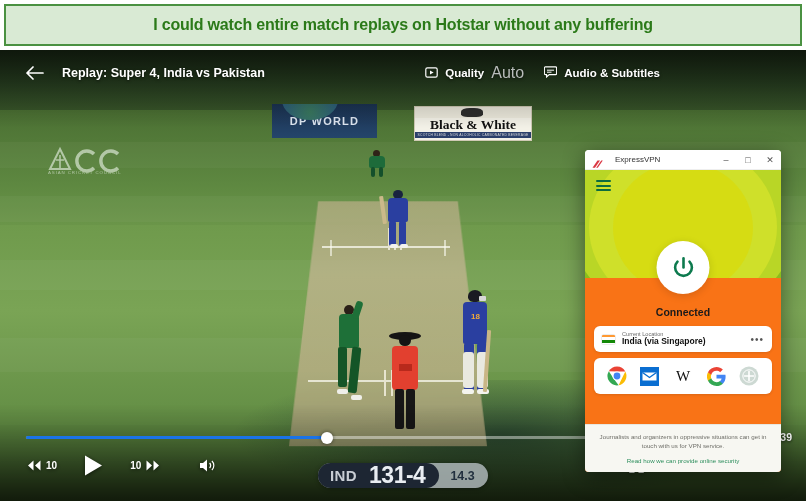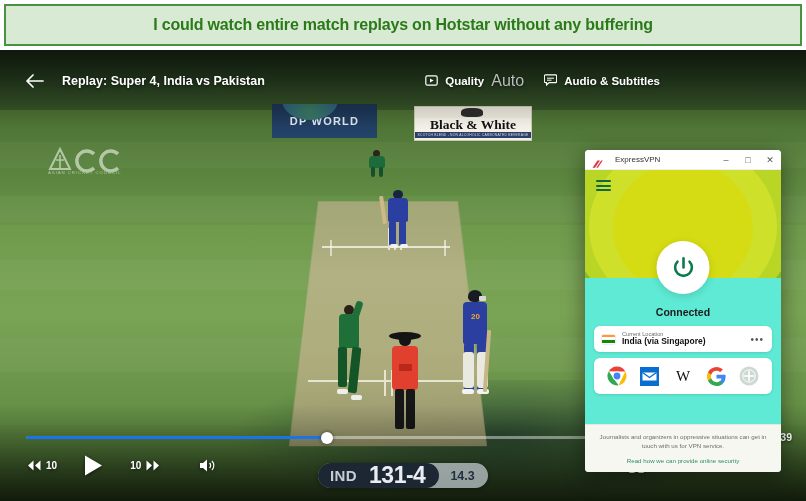--- a/index.html
+++ b/index.html
@@ -67,21 +67,21 @@
   .pl-body{position:absolute;border-radius:4px 4px 2px 2px;}
   .pl-head{position:absolute;border-radius:50%;}
   .pl-leg{position:absolute;border-radius:2px;}
 
   
   .top-scrim{position:absolute;left:0;top:0;width:806px;height:78px;
     background:linear-gradient(180deg,rgba(0,0,0,.55) 0%,rgba(0,0,0,.18) 60%,rgba(0,0,0,0) 100%);}
   .bottom-scrim{position:absolute;left:0;bottom:0;width:806px;height:96px;
     background:linear-gradient(0deg,rgba(0,0,0,.62) 0%,rgba(0,0,0,.25) 55%,rgba(0,0,0,0) 100%);}
 
-  .top-bar{position:absolute;left:0;top:8px;width:676px;height:46px;display:flex;align-items:center;}
+  .top-bar{position:absolute;left:0;top:0;width:676px;height:46px;display:flex;align-items:center;}
   .back-arrow{margin-left:24px;width:22px;height:22px;display:flex;align-items:center;
     justify-content:center;cursor:pointer;}
   .video-title{margin-left:16px;color:#fff;font-size:12.5px;font-weight:bold;
     text-shadow:0 1px 3px rgba(0,0,0,.6);}
   .top-right{margin-left:auto;margin-right:16px;display:flex;align-items:center;gap:20px;}
   .tr-item{display:flex;align-items:center;gap:7px;cursor:pointer;}
   .tr-label{color:#fff;font-size:11.5px;font-weight:bold;text-shadow:0 1px 3px rgba(0,0,0,.6);}
   .tr-value{color:#b9bcbb;font-size:16px;text-shadow:0 1px 3px rgba(0,0,0,.6);}
 
   
@@ -132,21 +132,21 @@
     background:linear-gradient(180deg,#8fbf1f 0%,#8abd1c 100%);}
   .hero-c1{position:absolute;left:-16px;top:-50px;width:228px;height:200px;border-radius:50%;
     background:#b9d626;}
   .hero-c2{position:absolute;left:4px;top:-28px;width:188px;height:170px;border-radius:50%;
     background:#cfe02a;}
   .hero-c3{position:absolute;left:28px;top:-8px;width:140px;height:132px;border-radius:50%;
     background:#ddd900;opacity:.55;}
   .burger{position:absolute;left:11px;top:10px;width:15px;height:11px;cursor:pointer;}
   .burger i{position:absolute;left:0;width:15px;height:2px;background:#0d6b3f;border-radius:1px;}
 
-  .vpn-body{position:relative;background:#5eead4;height:195px;}
+  .vpn-body{position:relative;background:#f97316;height:195px;}
   .power{position:absolute;left:50%;top:-37px;transform:translateX(-50%);width:53px;height:53px;
     border-radius:50%;background:#fff;box-shadow:0 2px 8px rgba(0,0,0,.14);
     display:flex;align-items:center;justify-content:center;cursor:pointer;}
   .conn-label{position:absolute;top:28px;width:100%;text-align:center;font-size:10.5px;
     font-weight:bold;color:#1b1b1b;}
 
   .loc-card{position:absolute;left:9px;top:48px;width:178px;height:26px;background:#fff;
     border-radius:6px;box-shadow:0 1px 3px rgba(0,0,0,.12);display:flex;align-items:center;
     padding:0 8px;box-sizing:border-box;cursor:pointer;}
   .flag{width:13px;height:9px;border-radius:1px;overflow:hidden;display:flex;flex-direction:column;
@@ -250,21 +250,21 @@
     <div class="pl-body" style="left:4px;top:14px;width:26px;height:44px;background:#e2402f;border-radius:4px;"></div>
     <div style="position:absolute;left:11px;top:32px;width:13px;height:7px;background:#b8291c;font-size:3px;"></div>
     <div class="pl-leg" style="left:7px;top:57px;width:9px;height:40px;background:#171717;"></div>
     <div class="pl-leg" style="left:18px;top:57px;width:9px;height:40px;background:#171717;"></div>
   </div>
 
   <div class="player" style="left:459px;top:240px;width:34px;height:118px;">
     <div class="pl-head" style="left:9px;top:0;width:14px;height:12px;background:#1a1a22;border-radius:50% 50% 40% 40%;"></div>
     <div style="position:absolute;left:20px;top:6px;width:7px;height:5px;background:#d8d8d8;border-radius:1px;"></div>
     <div class="pl-body" style="left:4px;top:12px;width:24px;height:42px;background:#2a3fa0;"></div>
-    <div style="position:absolute;left:12px;top:22px;width:11px;height:9px;color:#f0a93b;font-size:8px;font-weight:bold;">20</div>
+    <div style="position:absolute;left:12px;top:22px;width:11px;height:9px;color:#f0a93b;font-size:8px;font-weight:bold;">18</div>
     <div class="pl-leg" style="left:5px;top:53px;width:10px;height:48px;background:#2a3fa0;"></div>
     <div class="pl-leg" style="left:18px;top:53px;width:10px;height:48px;background:#2a3fa0;"></div>
     <div style="position:absolute;left:4px;top:62px;width:11px;height:36px;background:#e9e9e0;border-radius:3px;"></div>
     <div style="position:absolute;left:18px;top:62px;width:11px;height:36px;background:#e9e9e0;border-radius:3px;"></div>
     <div style="position:absolute;left:3px;top:99px;width:12px;height:5px;background:#f4f4ee;border-radius:2px;"></div>
     <div style="position:absolute;left:18px;top:99px;width:12px;height:5px;background:#f4f4ee;border-radius:2px;"></div>
     <div style="position:absolute;left:26px;top:40px;width:4px;height:62px;background:#c9b686;transform:rotate(4deg);border-radius:1px;"></div>
   </div>
 
   <div class="top-scrim"></div>

